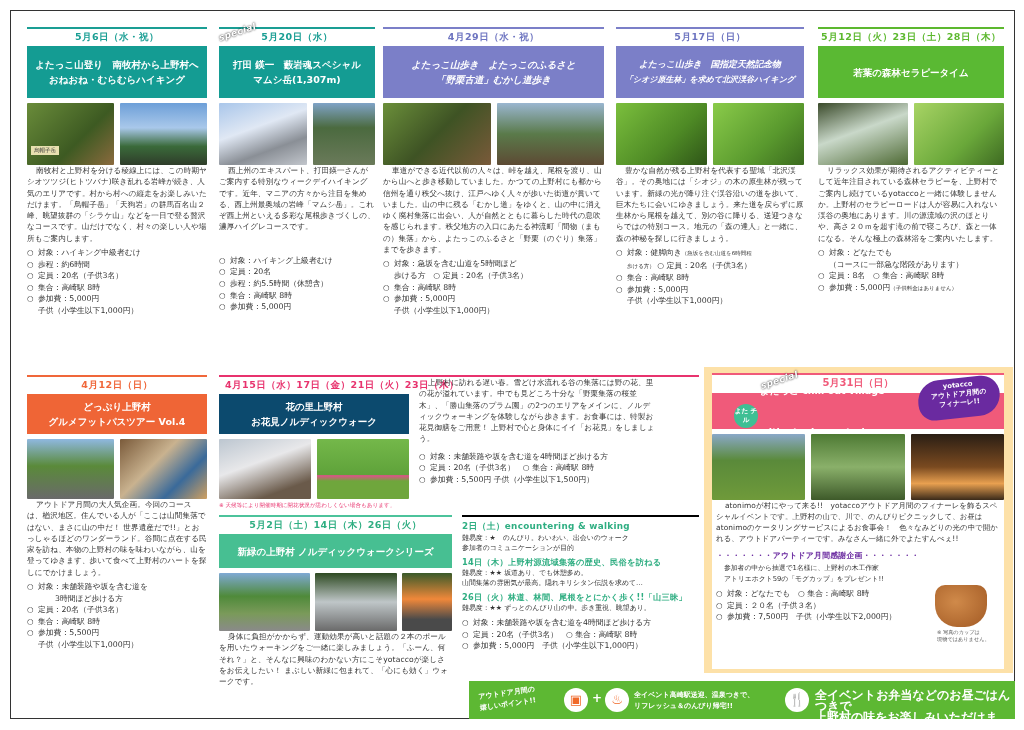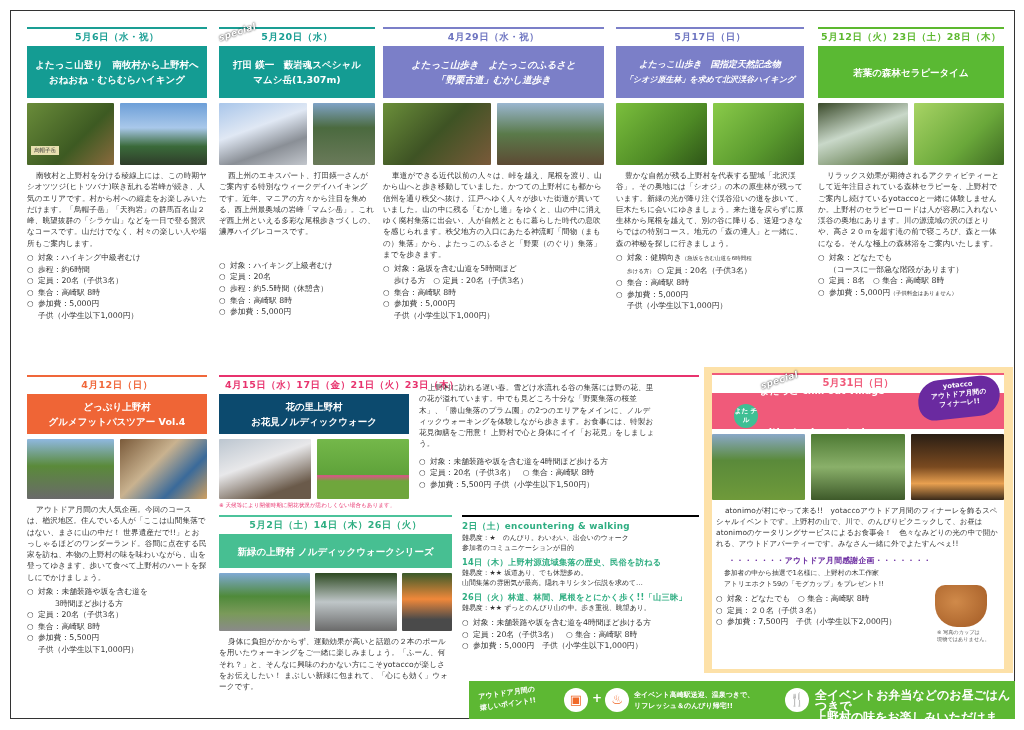--- a/index.html
+++ b/index.html
@@ -4,21 +4,21 @@
 <style>
   * { box-sizing: border-box; margin: 0; padding: 0; }
   html, body { width: 1024px; height: 730px; background: #fff; overflow: hidden; }
   body { font-family: "DejaVu Sans", "Liberation Sans", sans-serif; color: #333; position: relative; }
   .frame { position: absolute; left: 10px; top: 10px; width: 1005px; height: 709px; border: 1px solid #333; background: #fff; }
   .col { position: absolute; }
   .date { font-size: 9.5px; font-weight: bold; text-align: center; height: 16px; line-height: 16px; border-top: 2px solid; padding-top: 0; letter-spacing: 0.5px; }
   .title { color: #fff; font-size: 9.5px; font-weight: bold; text-align: center; display: flex; flex-direction: column; justify-content: center; line-height: 15px; margin-top: 3px; }
   .photos { display: flex; gap: 6px; margin-top: 5px; }
   .photo { height: 62px; flex: 1; border-radius: 1px; }
-  .body { font-size: 7.6px; line-height: 11.3px; margin-top: 5px; text-indent: 1.2em; color: #333; letter-spacing: 0.1px; }
+  .body { font-size: 7.6px; line-height: 11.3px; text-indent: 1.2em; color: #333; letter-spacing: 0.1px; }
   .specs { font-size: 7.8px; line-height: 11.6px; margin-top: 3px; }
   .spec { padding-left: 11px; position: relative; }
   .spec::before { content: "○"; position: absolute; left: 0; top: 0; font-size: 7.5px; }
   .spec.cont::before { content: ""; }
   .small { font-size: 5.5px; }
   .special-tag { position: absolute; color: #fff; font-size: 9px; font-weight: bold; font-style: italic; transform: rotate(-18deg); text-shadow: 0 0 2px #000; letter-spacing: 0.5px; }
   .teal { color: #1a9e94; border-color: #1a9e94; }
   .teal-bg { background: #149c93; }
   .purple { color: #6d74c0; border-color: #7b7fc8; }
   .purple-bg { background: #7b7fc8; font-style: italic; }
@@ -255,21 +255,21 @@
   <div style="background:#f05a7a; color:#fff; height:36px; margin-top:3px; display:flex; flex-direction:column; justify-content:center; padding-left:48px; font-size:9.5px; font-weight:bold; line-height:13px;gap:28px;">
     <span>よたっこ chill out village</span>
     <span>with atonimo catering</span>
   </div>
   <div class="photos" style="gap:6px; padding:0 0;">
     <div class="photo p18" style="height:66px;"></div>
     <div class="photo p19" style="height:66px;"></div>
     <div class="photo p20" style="height:66px;"></div>
   </div>
   <div class="body" style="padding:0 4px; font-size:7.4px; line-height:11px;">atonimoが村にやって来る!!　yotaccoアウトドア月間のフィナーレを飾るスペシャルイベントです。上野村の山で、川で、のんびりピクニックして、お昼はatonimoのケータリングサービスによるお食事会！　色々なみどりの光の中で開かれる、アウトドアパーティーです。みなさん一緒に外でよたすんべぇ!!</div>
-  <div class="campaign" style="padding-left:16px;">・・・・・・・アウトドア月間感謝企画・・・・・・・</div>
+  <div class="campaign" style="padding-left:4px;">・・・・・・・アウトドア月間感謝企画・・・・・・・</div>
   <div class="campaign-text">参加者の中から抽選で1名様に、上野村の木工作家</div>
   <div class="campaign-text" style="margin-top:0;">アトリエホクト59の「モグカップ」をプレゼント!!</div>
   <div class="specs" style="padding-left:4px; margin-top:4px;">
     <div class="spec">対象：どなたでも　○ 集合：高崎駅 8時</div>
     <div class="spec">定員：２０名（子供３名）</div>
     <div class="spec">参加費：7,500円　子供（小学生以下2,000円）</div>
   </div>
 </div>
 <div class="special-tag" style="left:760px; top:375px; color:#fff;">special</div>
 <div class="yotachiru">よた チル</div>

